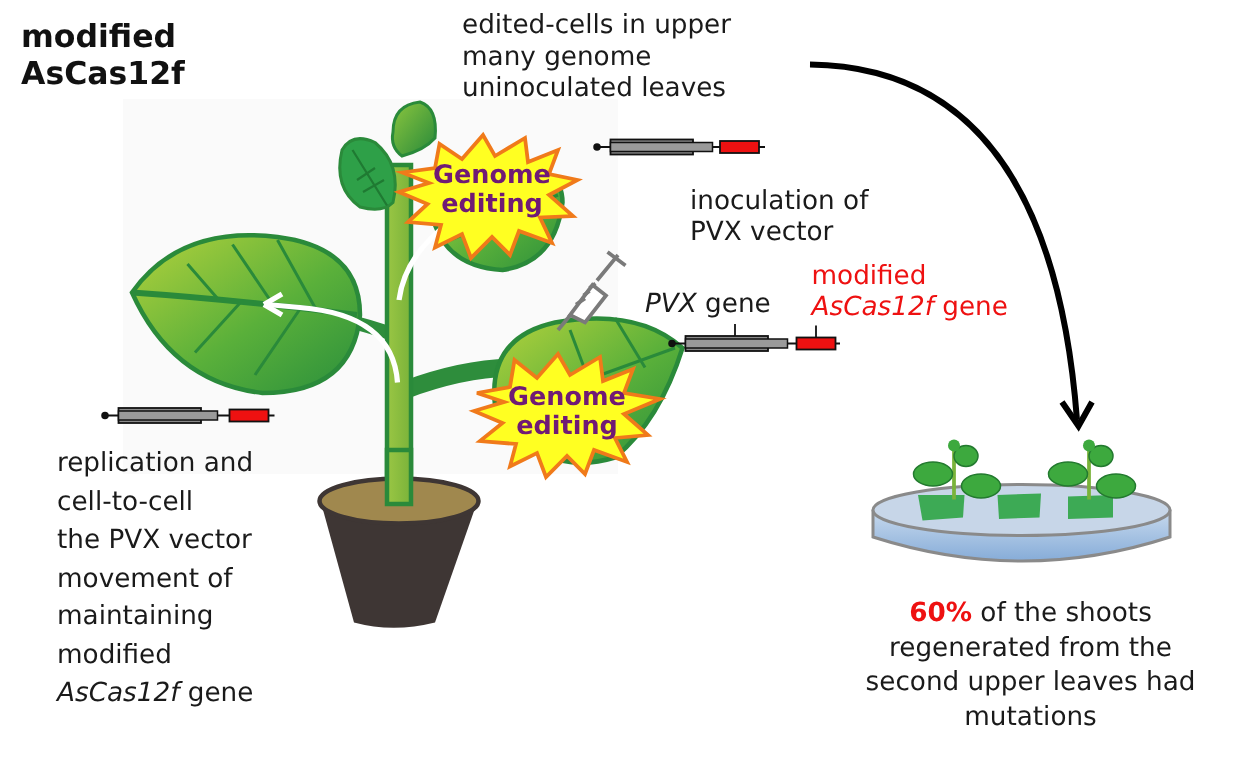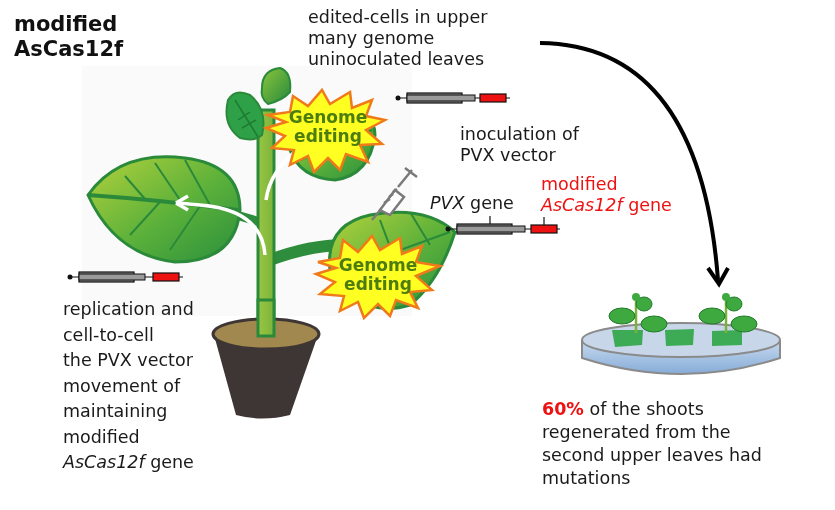--- a/index.html
+++ b/index.html
@@ -3,23 +3,23 @@
 <meta charset="utf-8">
 <style>
   html, body { margin: 0; padding: 0; background: #ffffff; }
   body { width: 835px; height: 510px; position: relative; overflow: hidden;
          font-family: "DejaVu Sans", "Liberation Sans", sans-serif; color: #111; }
   .abs { position: absolute; }
   .title { left: 14px; top: 12px; font-weight: bold; font-size: 21px; line-height: 25px; color: #111; }
   .txt { font-size: 17.5px; line-height: 21px; color: #1a1a1a; white-space: nowrap; }
   .red { color: #ee1111; }
   .it { font-style: italic; }
-  .center { text-align: left; }
+  .center { text-align: center; }
   svg.art { position: absolute; left: 0; top: 0; }
-  .burst-label { font-weight: bold; font-size: 17px; line-height: 19px; text-align: center; color: #4d7c0f; }
+  .burst-label { font-weight: bold; font-size: 17px; line-height: 19px; text-align: center; color: #701a75; }
 </style>
 </head>
 <body>
 
 <svg class="art" width="835" height="510" viewBox="0 0 835 510">
   <defs>
     <linearGradient id="leafG" x1="0" y1="0" x2="1" y2="1">
       <stop offset="0" stop-color="#b4d23c"></stop>
       <stop offset="0.55" stop-color="#5ab03a"></stop>
       <stop offset="1" stop-color="#2a8f3c"></stop>
@@ -163,21 +163,21 @@
 
 <div class="abs txt" style="left:430px; top:193px;">
   <span class="it">PVX</span><span> gene</span>
 </div>
 
 <div class="abs txt red" style="left:541px; top:174px;">
   <div>modified</div>
   <div><span class="it">AsCas12f</span><span> gene</span></div>
 </div>
 
-<div class="abs txt" style="left:63px; top:297px; line-height:25.5px;">
+<div class="abs txt" style="left:38px; top:297px; line-height:25.5px;">
   <div>replication and</div>
   <div>cell-to-cell</div>
   <div>the PVX vector</div>
   <div>movement of</div>
   <div>maintaining</div>
   <div>modified</div>
   <div><span class="it">AsCas12f</span><span> gene</span></div>
 </div>
 
 <div class="abs burst-label" style="left:288px; top:108px; width:80px;">

